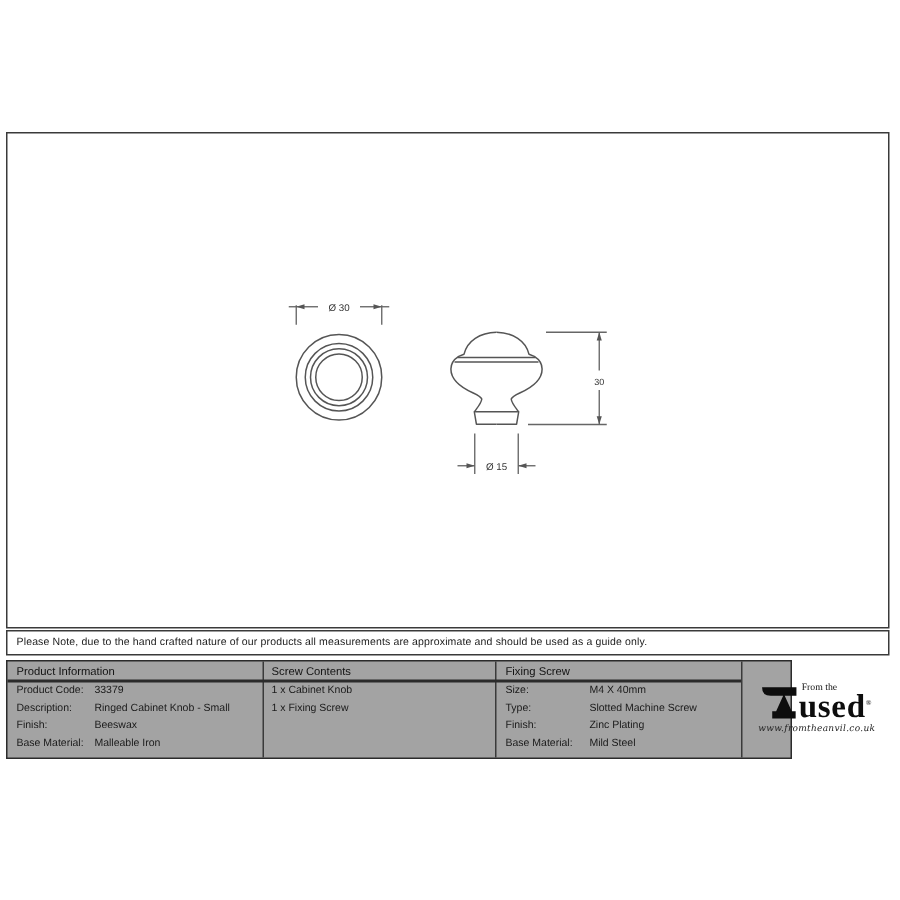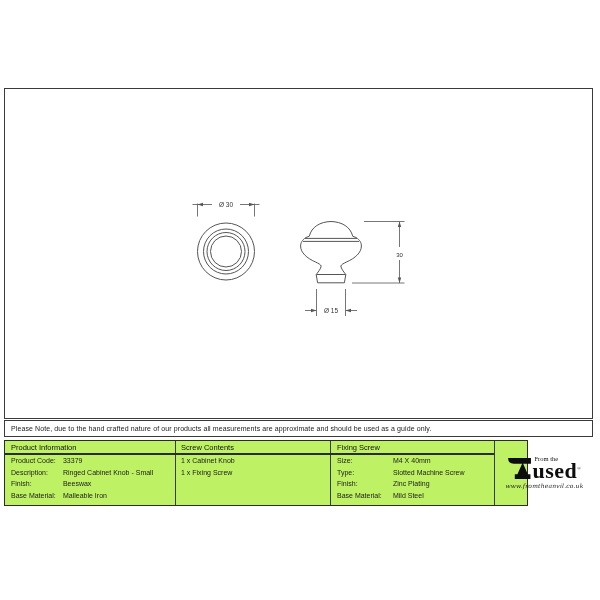--- a/index.html
+++ b/index.html
@@ -5,21 +5,21 @@
   html,body{margin:0;padding:0;background:#fff;}
   .sheet{position:relative;width:600px;height:600px;background:#ffffff;
          font-family:"Liberation Sans",sans-serif;color:#1a1a1a;overflow:hidden;}
   .draw-frame{position:absolute;left:4px;top:88px;width:589px;height:331px;
               border:1.5px solid #3a3a3a;box-sizing:border-box;background:#fff;}
   .draw-svg{position:absolute;left:4px;top:88px;}
   .note-box{position:absolute;left:4px;top:420px;width:589px;height:17px;
             border:1px solid #3a3a3a;box-sizing:border-box;display:flex;align-items:center;}
   .note-text{font-size:7px;padding-left:6px;color:#1a1a1a;letter-spacing:.1px;}
   .spec-table{position:absolute;left:4px;top:440px;width:524px;height:66px;
-              border:1.5px solid #2b2b2b;box-sizing:border-box;background:#bef264;}
+              border:1.5px solid #2b2b2b;box-sizing:border-box;background:#a3a3a3;}
   .vdiv{position:absolute;top:0;bottom:0;width:1px;background:#3a3a3a;}
   .hdr-underline{position:absolute;left:0;top:12px;width:489px;height:1.5px;background:#2b2b2b;}
   .cell-hdr{position:absolute;top:2px;font-size:7.5px;color:#111;}
   .kv{position:absolute;font-size:7px;line-height:11.5px;white-space:nowrap;}
   .kv .lbl{display:inline-block;}
   .brand{position:absolute;left:490px;top:0;width:99px;height:63px;
          display:flex;flex-direction:column;align-items:center;justify-content:center;}
   .brand-row{display:flex;align-items:flex-end;}
   .brand-right{display:flex;flex-direction:column;align-items:flex-start;line-height:1;}
   .from-the{font-family:"Liberation Serif",serif;font-size:6.5px;color:#111;margin-left:2px;}

